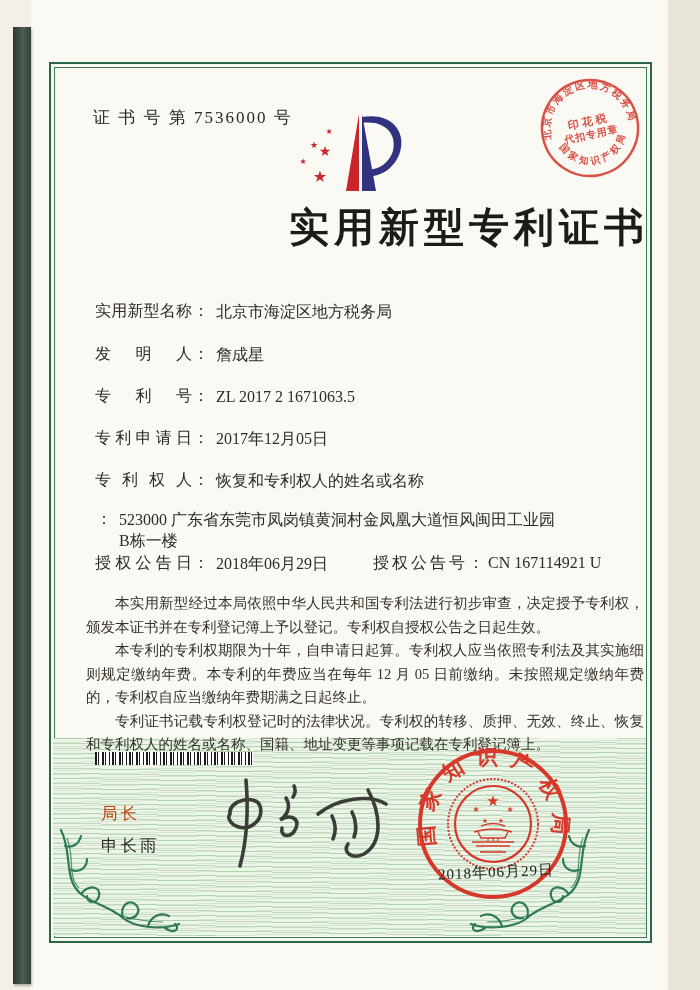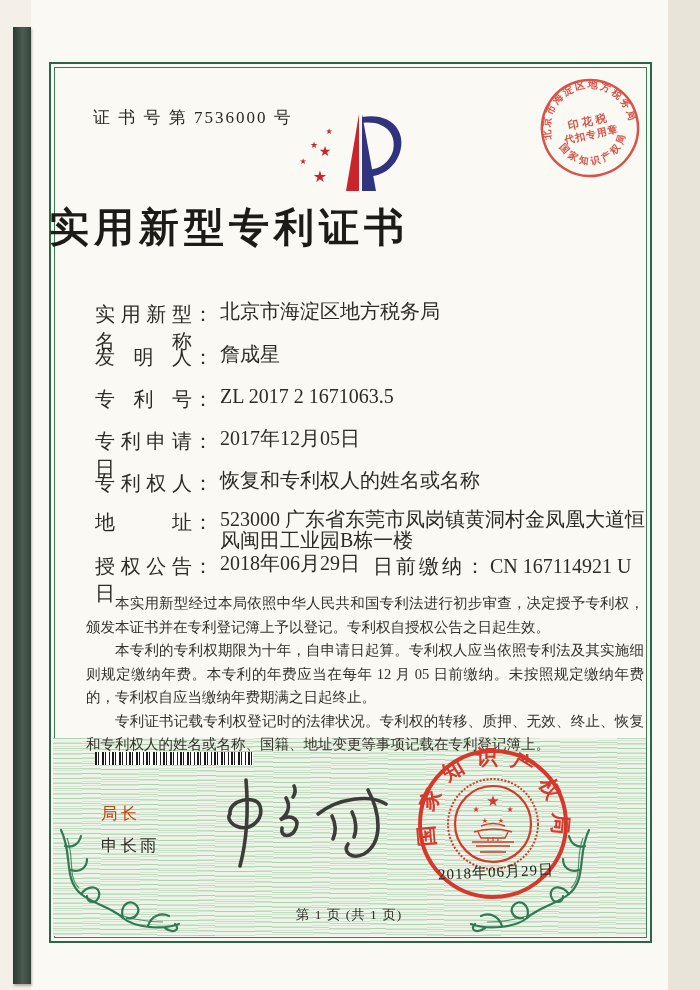--- a/index.html
+++ b/index.html
@@ -10,23 +10,23 @@
          background:linear-gradient(to right,#2c3a33,#4c5c52 55%,#33433b);
          box-shadow:1px 2px 2px rgba(60,60,50,.35);}
   .frame-outer{position:absolute;left:49px;top:62px;width:599px;height:877px;border:2px solid #2a6647;}
   .frame-inner{position:absolute;inset:3px;border:1px solid #3a7a57;}
   .guilloche{position:absolute;left:53px;top:738px;width:593px;height:198px;
     background-color:#edf5e9;
     background-image:
       repeating-linear-gradient(181deg, rgba(120,175,125,.40) 0 1px, transparent 1px 5px),
       repeating-linear-gradient(179deg, rgba(120,175,125,.22) 0 1px, transparent 1px 4px);}
   .certno{position:absolute;left:93px;top:106px;font-size:17px;letter-spacing:2px;color:#2b2823;}
-  .title{position:absolute;left:49px;top:200px;width:600px;text-align:left;
+  .title{position:absolute;left:49px;top:200px;width:600px;text-align:right;
          font-size:40px;font-weight:bold;letter-spacing:5px;color:#1d1b18;}
-  .frow{position:absolute;left:95px;display:flex;font-size:20px;color:#2e2b26;}
+  .frow{position:absolute;left:95px;display:flex;font-size:16px;color:#2e2b26;}
   .flabel{display:inline-block;width:97px;text-align:justify;text-align-last:justify;
           text-justify:inter-character;}
   .fcolon{margin-left:1px;}
   .fvalue{margin-left:7px;line-height:21px;}
   .wrapval{width:444px;}
   .pair2{position:absolute;left:278px;top:0;white-space:nowrap;}
   .pair2 .flabel2{letter-spacing:3px;}
   .bodytext{position:absolute;left:86px;top:592px;width:558px;font-size:14.5px;
             line-height:23.5px;color:#34312b;text-align:justify;text-justify:inter-ideograph;}
   .bodytext p{margin:0;text-indent:2em;}
@@ -112,30 +112,29 @@
     <span class="flabel">专利申请日</span>
       <span class="fcolon">：</span>
     <span class="fvalue">2017年12月05日</span>
   </div>
   <div class="frow" style="top:470px">
     <span class="flabel">专利权人</span>
       <span class="fcolon">：</span>
     <span class="fvalue">恢复和专利权人的姓名或名称</span>
   </div>
   <div class="frow" style="top:509px">
-    <span class="flabel">地址</span>
       <span class="fcolon">：</span>
     <span class="fvalue wrapval">523000 广东省东莞市凤岗镇黄洞村金凤凰大道恒风闽田工业园B栋一楼</span>
   </div>
   <div class="frow" style="top:553px">
     <span class="flabel">授权公告日</span>
       <span class="fcolon">：</span>
     <span class="fvalue">2018年06月29日</span>
     <span class="pair2">
-      <span class="flabel2">日前缴纳</span><span>：</span>
+      <span class="flabel2">授权公告号</span><span>：</span>
       <span>CN 167114921 U</span>
     </span>
   </div>
 
   <div class="bodytext">
     <p>本实用新型经过本局依照中华人民共和国专利法进行初步审查，决定授予专利权，颁发本证书并在专利登记簿上予以登记。专利权自授权公告之日起生效。</p>
     <p>本专利的专利权期限为十年，自申请日起算。专利权人应当依照专利法及其实施细则规定缴纳年费。本专利的年费应当在每年 12 月 05 日前缴纳。未按照规定缴纳年费的，专利权自应当缴纳年费期满之日起终止。</p>
     <p>专利证书记载专利权登记时的法律状况。专利权的转移、质押、无效、终止、恢复和专利权人的姓名或名称、国籍、地址变更等事项记载在专利登记簿上。</p>
   </div>
 
@@ -209,14 +208,13 @@
       <path d="M18,46 C28,49 34,43 34,35"></path>
       <path d="M95,102 C98,92 108,88 116,92"></path>
       <path d="M112,104 C120,110 128,106 122,100"></path>
     </g>
     <g fill="none" stroke="#2f7a52" stroke-width="1.2" opacity=".8">
       <path d="M14,14 C22,34 14,52 26,64"></path>
       <path d="M60,88 C72,94 92,98 110,98"></path>
     </g>
   </svg>
 
-  <div class="pagefoot">第 1 页 (共 1 页)</div>
 </div>
 
 </body></html>

